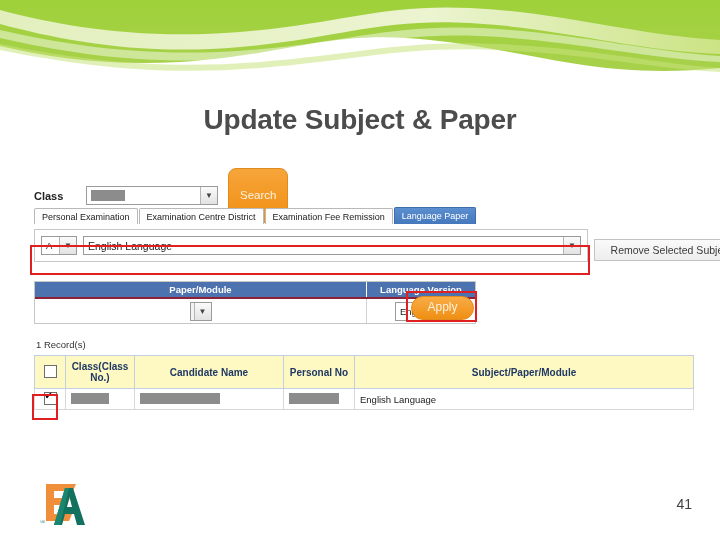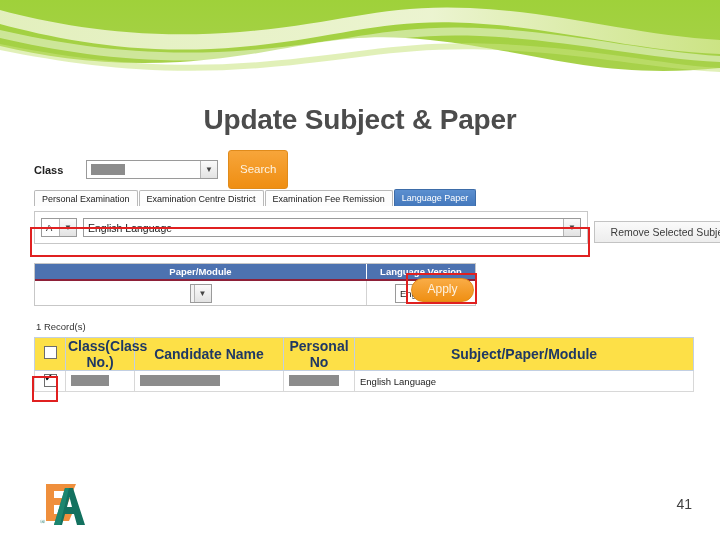--- a/index.html
+++ b/index.html
@@ -34,21 +34,21 @@
     text-align: center;
     font-size: 28px;
     font-weight: bold;
     color: #4c4c4c;
     letter-spacing: -0.2px;
   }
 
   
   .shot {
     position: absolute;
-    top: 145px;
+    top: 163px;
     left: 28px;
     width: 692px;
     height: 265px;
   }
 
   
   .class-row {
     position: absolute;
     top: 5px; left: 6px;
     display: flex;
@@ -87,26 +87,26 @@
   }
   .class-select { width: 132px; }
   .redact {
     background: #8c8c8c;
     height: 11px;
     display: inline-block;
   }
   .btn-orange {
     background: linear-gradient(#f7a53a, #ef8e12);
     border: 1px solid #e08b1b;
-    border-radius: 3px;
+    border-radius: 8px;
     color: #fdf3e2;
     font-size: 11.5px;
     height: 21px;
     line-height: 21px;
-    padding: 8px 11px;
+    padding: 16px 11px;
     text-align: center;
     cursor: pointer;
   }
 
   
   .tabs {
     position: absolute;
     top: 44px; left: 6px;
     display: flex;
     align-items: flex-end;
@@ -252,24 +252,24 @@
   
   .rtable {
     position: absolute;
     top: 192px; left: 6px;
     width: 660px;
     border-collapse: collapse;
     font-size: 9px;
     table-layout: fixed;
   }
   .rtable th {
-    background: #fde047;
+    background: #fef9c3;
     color: #1f3864;
     border: 1px solid #c2cfe2;
-    font-size: 14px;
+    font-size: 10px;
     font-weight: bold;
     height: 32px;
     vertical-align: middle;
     padding: 0 2px;
   }
   .rtable td {
     border: 1px solid #d8d8d8;
     background: #ffffff;
     height: 20px;
     padding: 0 5px;

